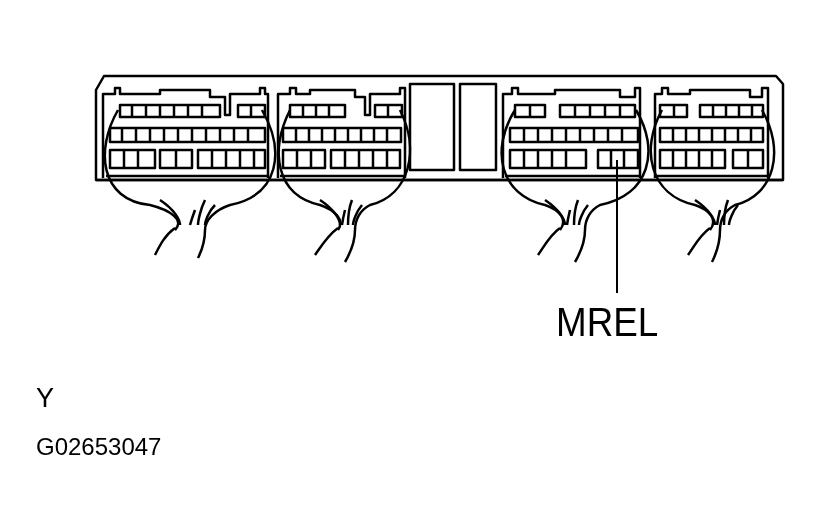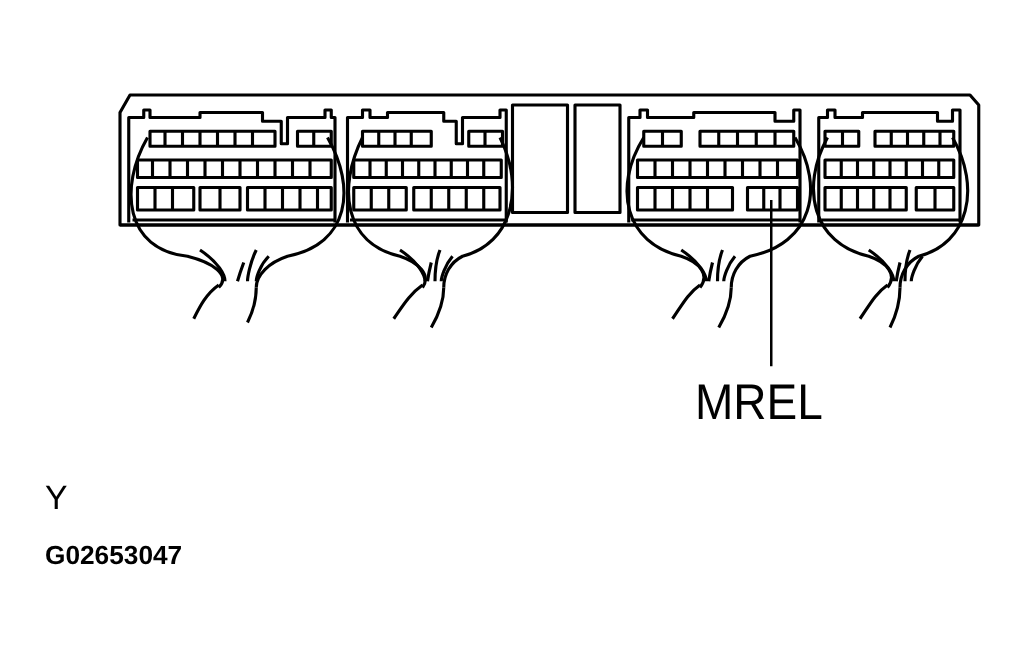--- a/index.html
+++ b/index.html
@@ -1,21 +1,21 @@
 <!DOCTYPE html>
 <html><head>
 <meta charset="utf-8">
 <style>
   html,body{margin:0;padding:0;background:#fff;}
   body{width:819px;height:531px;position:relative;overflow:hidden;font-family:"Liberation Sans",sans-serif;color:#000;}
   #diagram{position:absolute;left:0;top:0;}
   .label{position:absolute;font-family:"Liberation Sans",sans-serif;color:#000;white-space:nowrap;}
   #mrel{left:556px;top:300px;font-size:40px;letter-spacing:0px;transform:scaleX(0.92);transform-origin:left top;}
   #ylab{left:36px;top:383px;font-size:27px;}
-  #fig{left:36px;top:433px;font-size:21px;font-weight:bold;}
+  #fig{left:36px;top:433px;font-size:24px;}
 </style>
 </head>
 <body>
 
 <svg id="diagram" width="819" height="531" viewBox="0 0 819 531" xmlns="http://www.w3.org/2000/svg" fill="none" stroke="#000" stroke-width="2.5" stroke-linejoin="round">
 
   <path d="M96 90 L104 76 L776 76 L783 84 L783 180 L96 180 Z"></path>
   <line x1="96" y1="180" x2="783" y2="180"></line>
 
   <g>

